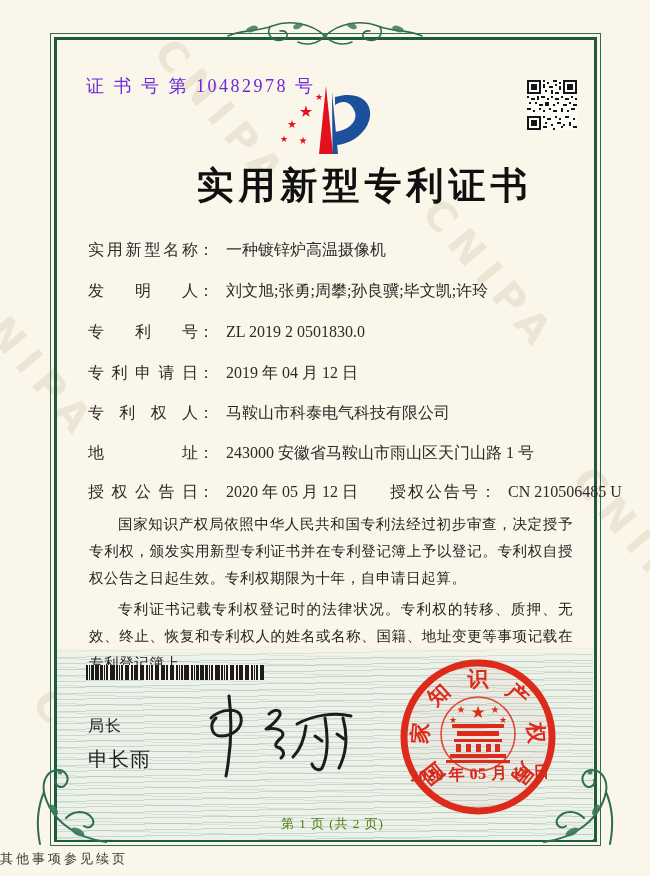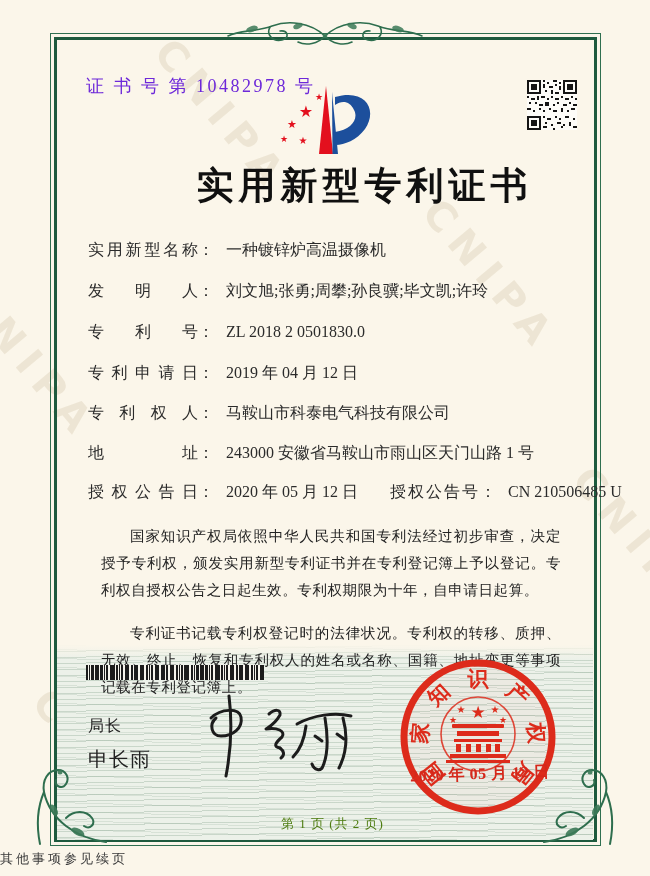--- a/index.html
+++ b/index.html
@@ -38,21 +38,21 @@
   .logo{position:absolute; left:272px; top:84px;}
   .qr{position:absolute; left:527px; top:80px;}
   
   .frow{position:absolute; left:88px; font-size:16px; white-space:nowrap; color:#2b2b2b;}
   .flab{display:inline-block; width:110px; text-align:justify; text-align-last:justify; vertical-align:bottom;}
   .fval{margin-left:12px;}
   .flab2{letter-spacing:2px; margin-left:32px;}
   
   .paras{position:absolute; left:85px; top:507px; width:492px; font-size:14.5px;
     line-height:27px; letter-spacing:.6px; color:#232323; text-align:justify;}
-  .paras p{margin:16px; text-indent:2em;}
+  .paras p{margin:4px; text-indent:2em;}
   
   .barcode{position:absolute; left:86px; top:665px; width:178px; height:15px;
     background-color:#f6f4ec;
     background-image:
       repeating-linear-gradient(90deg,#1c1c1c 0 2px, rgba(0,0,0,0) 2px 5px),
       repeating-linear-gradient(90deg,#1c1c1c 0 1px, rgba(0,0,0,0) 1px 7px),
       repeating-linear-gradient(90deg,#1c1c1c 0 1px, rgba(0,0,0,0) 1px 3px);}
   
   .director-title{position:absolute; left:88px; top:716px; font-size:16px; color:#222; letter-spacing:1px;}
   .director-name{position:absolute; left:88px; top:746px; font-size:20px; color:#222; letter-spacing:1px;}
@@ -221,21 +221,21 @@
 
   <div class="title">实用新型专利证书</div>
 
   <div class="frow" style="top:281px;">
     <span class="flab">发明人</span><span>：</span><span class="fval">刘文旭;张勇;周攀;孙良骥;毕文凯;许玲</span>
   </div>
   <div class="frow" style="top:240px;">
     <span class="flab">实用新型名称</span><span>：</span><span class="fval">一种镀锌炉高温摄像机</span>
   </div>
   <div class="frow" style="top:322px;">
-    <span class="flab">专利号</span><span>：</span><span class="fval">ZL 2018 2 0501830.0</span>
+    <span class="flab">专利号</span><span>：</span><span class="fval">ZL 2019 2 0501830.0</span>
   </div>
   <div class="frow" style="top:363px;">
     <span class="flab">专利申请日</span><span>：</span><span class="fval">2019 年 04 月 12 日</span>
   </div>
   <div class="frow" style="top:403px;">
     <span class="flab">专利权人</span><span>：</span><span class="fval">马鞍山市科泰电气科技有限公司</span>
   </div>
   <div class="frow" style="top:443px;">
     <span class="flab">地址</span><span>：</span><span class="fval">243000 安徽省马鞍山市雨山区天门山路 1 号</span>
   </div>

